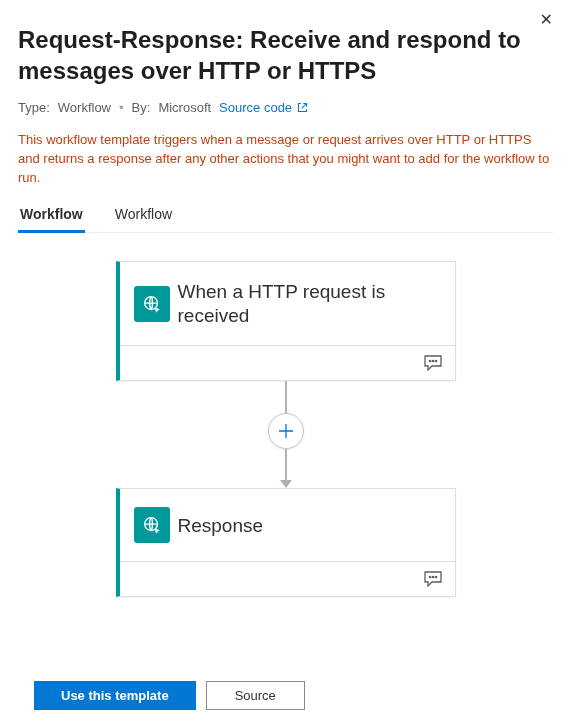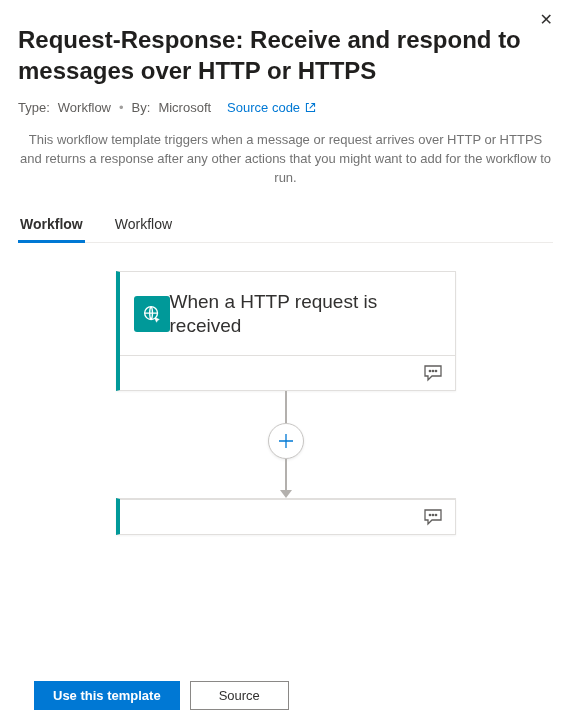--- a/index.html
+++ b/index.html
@@ -41,29 +41,27 @@
       margin-bottom: 16px;
     }
     .meta-row .dot { color: #a19f9d; }
     .source-link {
       color: #0078d4;
       text-decoration: none;
       cursor: pointer;
       display: inline-flex;
       align-items: center;
       gap: 4px;
-      margin-left: 8px;
     }
     .source-link svg { width: 13px; height: 13px; }
     .description {
       font-size: 13px;
       line-height: 1.45;
-      color: #737373;
-      margin-bottom: 20px;
-      text-align: center;
+      color: #c2410c;
+      margin-bottom: 10px;
     }
     .tabs {
       display: flex;
       gap: 28px;
       border-bottom: 1px solid #edebe9;
       margin-bottom: 28px;
     }
     .tab {
       font-size: 14px;
       padding: 8px 2px 10px 2px;
@@ -90,21 +88,21 @@
     .node {
       width: 340px;
       background: #ffffff;
       border: 1px solid #e1dfdd;
       border-left: 4px solid #009999;
       box-shadow: 0 1px 2px rgba(0,0,0,0.05);
     }
     .node-header {
       display: flex;
       align-items: center;
-      gap: 0;
+      gap: 8px;
       padding: 18px 16px 18px 14px;
     }
     .node-icon {
       width: 36px; height: 36px;
       background: #009999;
       border-radius: 3px;
       display: flex;
       align-items: center;
       justify-content: center;
       flex-shrink: 0;
@@ -165,21 +163,21 @@
     .footer-bar {
       position: absolute;
       bottom: 12px;
       left: 0; right: 0;
       padding: 0 34px;
       display: flex;
       gap: 10px;
     }
     .btn {
       font-size: 13px;
-      padding: 6px 18px;
+      padding: 6px 26px;
       cursor: pointer;
       border: 1px solid;
     }
     .btn.primary {
       background: #0078d4;
       border-color: #0078d4;
       color: #ffffff;
       font-weight: 600;
     }
     .btn.secondary {
@@ -249,20 +247,30 @@
       <button class="plus-btn">
         <svg width="18" height="18" viewBox="0 0 18 18">
             <path d="M9 2v14M2 9h14" stroke="#0078d4" stroke-width="1.3"></path>
           </svg>
       </button>
       <div class="line bottom"></div>
       <div class="arrowhead"></div>
     </div>
 
     <div class="node">
+      <div class="node-header">
+        <div class="node-icon">
+          <svg viewBox="0 0 24 24" stroke-width="1.5">
+            <circle cx="11" cy="11" r="7"></circle>
+            <path d="M4 11h14M11 4c2 2 2 12 0 14M11 4c-2 2-2 12 0 14"></path>
+            <path d="M16 16l4 2-2 1-1 2-2-4z" fill="#fff" stroke="#fff" stroke-width="0.5"></path>
+          </svg>
+        </div>
+        <div class="node-title">Response</div>
+      </div>
       <div class="node-footer">
         <div class="comment-icon">
           <svg viewBox="0 0 20 18" width="20" height="18" fill="none" stroke="#605e5c" stroke-width="1.3">
             <path d="M2 2h16v10H9l-4 4v-4H2z"></path>
             <circle cx="7" cy="7" r="0.7" fill="#605e5c"></circle>
             <circle cx="10" cy="7" r="0.7" fill="#605e5c"></circle>
             <circle cx="13" cy="7" r="0.7" fill="#605e5c"></circle>
           </svg>
         </div>
       </div>

